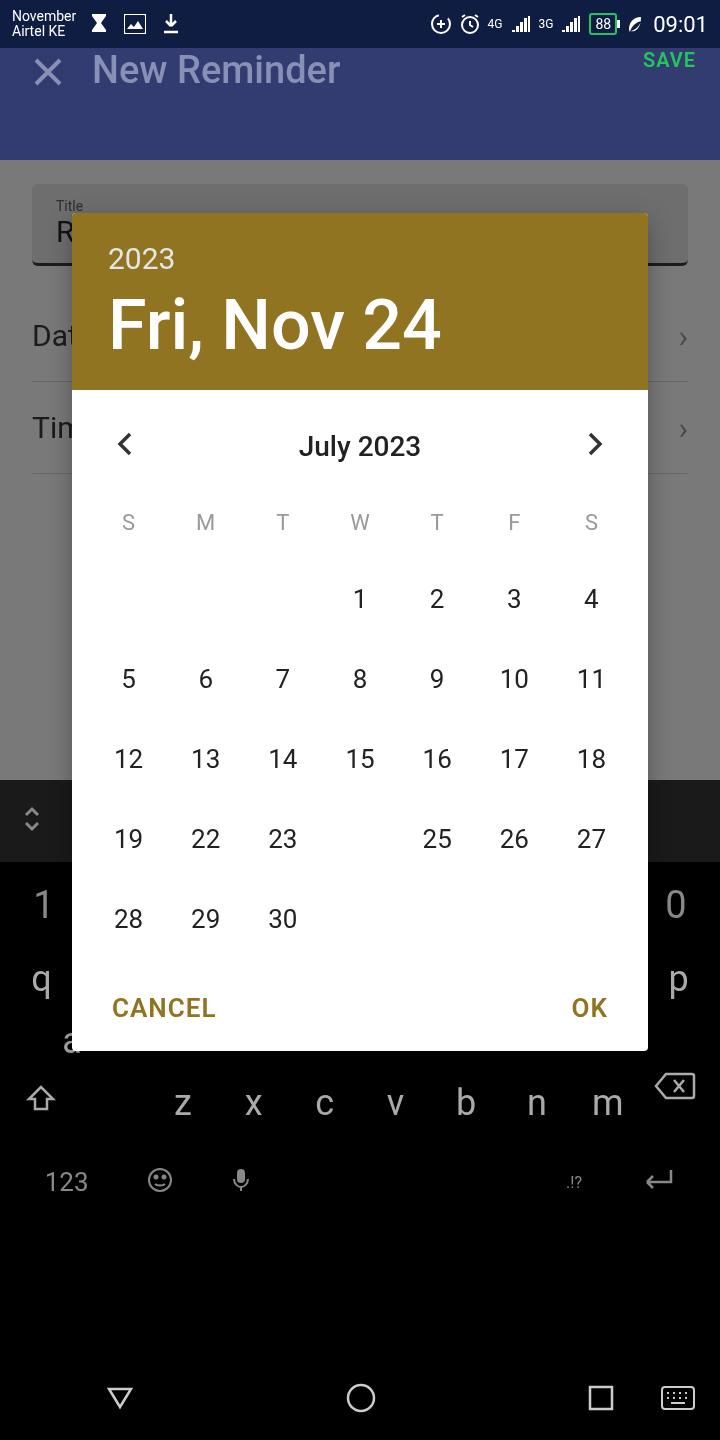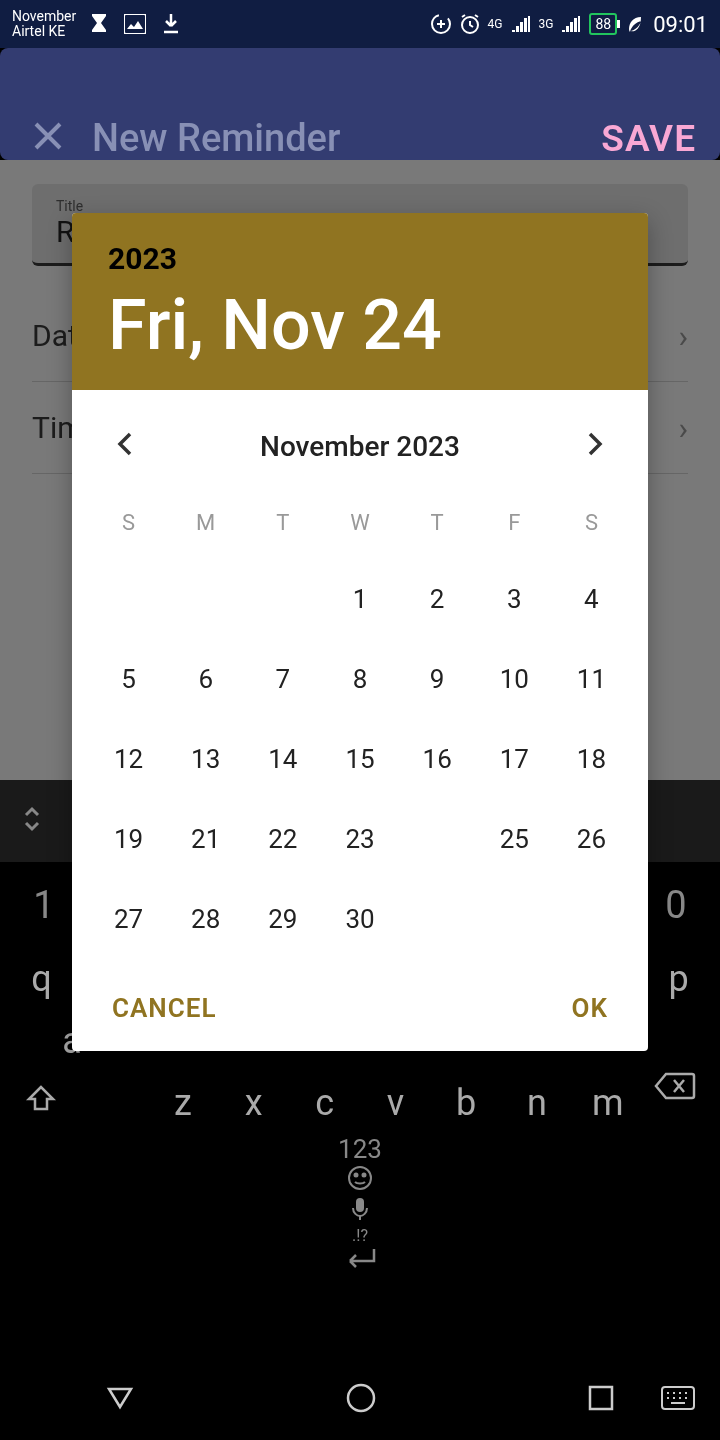--- a/index.html
+++ b/index.html
@@ -5,49 +5,49 @@
     * { margin: 0; padding: 0; box-sizing: border-box; font-family: Roboto, Arial, sans-serif; }
     body { width: 720px; height: 1440px; background: #000; position: relative; overflow: hidden; }
     
     .status-bar { height: 48px; background: #101d42; display: flex; align-items: center; justify-content: space-between; padding: 0 12px; color: #fff; font-size: 16px; }
     .status-left { display: flex; align-items: center; gap: 12px; }
     .status-right { display: flex; align-items: center; gap: 7px; }
     .carrier { font-size: 14px; line-height: 1.1; }
     .status-icons { display: flex; gap: 14px; align-items: center; }
     .icon-small { width: 22px; height: 22px; display: flex; align-items: center; justify-content: center; }
     
-    .app-bar { height: 112px; background: #333c71; display: flex; align-items: flex-end; padding: 0 24px; border-radius: 8px; }
+    .app-bar { height: 112px; background: #333c71; display: flex; align-items: flex-start; padding: 0 24px; }
     .close-btn { width: 48px; height: 48px; display: flex; align-items: center; justify-content: center; color: #8890b5; }
     .app-title { flex: 1; color: #8890b5; font-size: 38px; font-weight: 500; margin-left: 20px; }
-    .save-btn { color: #f9a8d4; font-size: 37px; font-weight: 600; letter-spacing: 1px; }
+    .save-btn { color: #22c55e; font-size: 20px; font-weight: 600; letter-spacing: 1px; }
     
     .form-area { background: #dcdcdc; height: 620px; padding: 24px 32px; position: relative; }
     .title-field { background: #c9c9c9; border-radius: 6px; padding: 14px 24px; margin-bottom: 24px; border-bottom: 3px solid #333; }
     .title-label { font-size: 14px; color: #555; }
     .title-value { font-size: 30px; color: #222; }
     .list-row { display: flex; align-items: center; justify-content: space-between; height: 92px; border-bottom: 1px solid #bbb; color: #333; font-size: 30px; }
     .chevron { color: #888; font-size: 32px; }
     
     .scrim { position: absolute; top: 160px; left: 0; right: 0; bottom: 0; background: rgba(0,0,0,0.45); }
     
     .keyboard-area { background: #000; position: absolute; bottom: 0; left: 0; right: 0; height: 660px; }
     .kb-top { height: 82px; background: #1a1a1a; display: flex; align-items: center; padding: 0 20px; }
     .kb-num-row { display: flex; height: 86px; align-items: center; justify-content: space-between; padding: 0 12px; }
     .kb-num { color: #888; font-size: 38px; width: 64px; text-align: center; }
     .kb-row { display: flex; justify-content: space-around; padding: 10px 6px; }
     .kb-key { color: #aaa; font-size: 36px; width: 62px; text-align: center; }
-    .kb-bottom { display: flex; align-items: center; justify-content: space-around; height: 96px; padding: 0 16px; flex-direction: column; }
+    .kb-bottom { display: flex; align-items: center; justify-content: space-around; height: 96px; padding: 0 16px; }
     .kb-sym { color: #888; font-size: 26px; }
     
     .nav-bar { position: absolute; bottom: 0; left: 0; right: 0; height: 80px; background: #000; display: flex; align-items: center; justify-content: space-around; }
     .nav-icon { color: #ccc; }
     
     .date-picker { position: absolute; top: 213px; left: 72px; width: 576px; background: #fff; border-radius: 4px; box-shadow: 0 8px 24px rgba(0,0,0,0.3); overflow: hidden; z-index: 100; }
     .dp-header { background: #907421; padding: 28px 36px 24px; }
-    .dp-year { color: #000000; font-size: 30px; font-weight: 700; }
+    .dp-year { color: #e5e5e5; font-size: 30px; font-weight: 400; }
     .dp-date { color: #fff; font-size: 70px; font-weight: 500; margin-top: 8px; }
     .dp-body { background: #fff; padding: 20px 18px 10px; }
     .dp-month-nav { display: flex; align-items: center; justify-content: space-between; padding: 12px 18px 24px; }
     .dp-month { font-size: 28px; font-weight: 500; color: #222; }
     .dp-arrow { color: #444; cursor: pointer; padding: 8px; }
     .dp-grid { display: grid; grid-template-columns: repeat(7, 1fr); text-align: center; }
     .dp-dow { color: #999; font-size: 22px; padding: 16px 0 24px; }
     .dp-day { font-size: 26px; color: #222; height: 80px; display: flex; align-items: center; justify-content: center; position: relative; cursor: pointer; }
     .dp-day.empty { cursor: default; }
     .dp-day.selected { color: #fff; }
@@ -260,21 +260,21 @@
     <div class="dp-year">2023</div>
     <div class="dp-date">Fri, Nov 24</div>
   </div>
   <div class="dp-body">
     <div class="dp-month-nav">
       <span class="dp-arrow">
         <svg width="18" height="28" viewBox="0 0 18 28" fill="none" stroke="#333" stroke-width="3.5">
             <path d="M14 4L4 14l10 10"></path>
           </svg>
       </span>
-      <span class="dp-month">November 2023</span>
+      <span class="dp-month">July 2023</span>
       <span class="dp-arrow">
         <svg width="18" height="28" viewBox="0 0 18 28" fill="none" stroke="#333" stroke-width="3.5">
             <path d="M4 4l10 10L4 24"></path>
           </svg>
       </span>
     </div>
     <div class="dp-grid" id="dp-dow">
         <div class="dp-dow">S</div>
         <div class="dp-dow">M</div>
         <div class="dp-dow">T</div>
@@ -299,21 +299,20 @@
         <div class="dp-day">10</div>
         <div class="dp-day">11</div>
         <div class="dp-day">12</div>
         <div class="dp-day">13</div>
         <div class="dp-day">14</div>
         <div class="dp-day">15</div>
         <div class="dp-day">16</div>
         <div class="dp-day">17</div>
         <div class="dp-day">18</div>
         <div class="dp-day">19</div>
-        <div class="dp-day">21</div>
         <div class="dp-day">22</div>
         <div class="dp-day">23</div>
         <div class="dp-day selected">24</div>
         <div class="dp-day">25</div>
         <div class="dp-day">26</div>
         <div class="dp-day">27</div>
         <div class="dp-day">28</div>
         <div class="dp-day">29</div>
         <div class="dp-day">30</div>
       </div>

